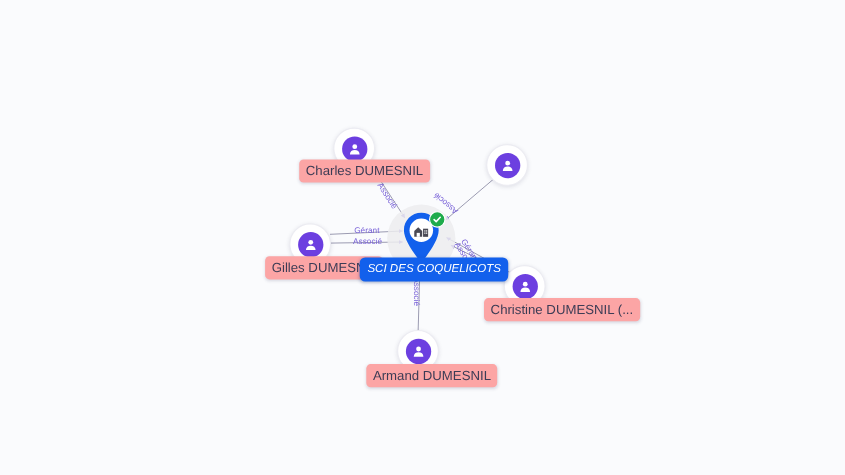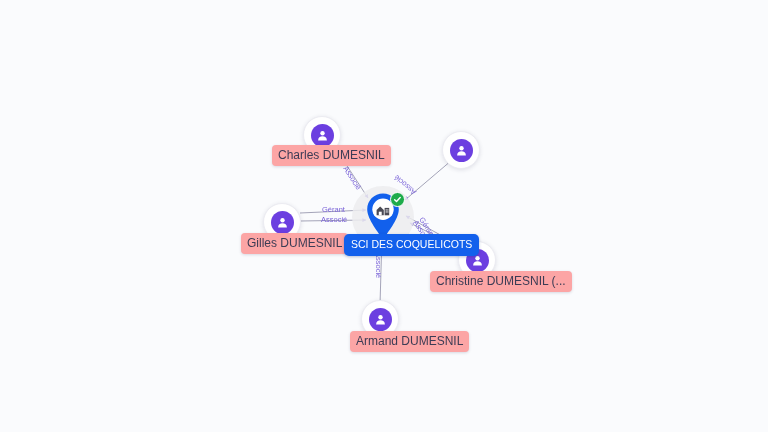--- a/index.html
+++ b/index.html
@@ -197,31 +197,31 @@
   <div class="node-label" style="left:241px; top:233px;">Gilles DUMESNIL</div>
 
   <div class="person-node" style="left:458px; top:241px;">
     <div class="person-disc">
       <svg width="13" height="13" viewBox="0 0 16 16">
         <circle cx="8" cy="5.3" r="2.7" fill="#ffffff"></circle>
         <path d="M2.6,14 C2.6,10.6 5.0,9.0 8,9.0 C11,9.0 13.4,10.6 13.4,14 Z" fill="#ffffff"></path>
       </svg>
     </div>
   </div>
-  <div class="node-label" style="left:430px; top:271px;">Christine DUMESNIL (...</div>
+  <div class="node-label" style="left:440px; top:271px;">Christine DUMESNIL (...</div>
 
   <div class="person-node" style="left:361px; top:300px;">
     <div class="person-disc">
       <svg width="13" height="13" viewBox="0 0 16 16">
         <circle cx="8" cy="5.3" r="2.7" fill="#ffffff"></circle>
         <path d="M2.6,14 C2.6,10.6 5.0,9.0 8,9.0 C11,9.0 13.4,10.6 13.4,14 Z" fill="#ffffff"></path>
       </svg>
     </div>
   </div>
-  <div class="node-label" style="left:350px; top:331px;">Armand DUMESNIL</div>
+  <div class="node-label" style="left:333px; top:331px;">Armand DUMESNIL</div>
 
   <div class="company-node" style="left:352px; top:186px;">
     <div class="company-halo"></div>
     <div class="pin-wrap">
       <svg width="38" height="50" viewBox="0 0 38 50">
         <path d="M19,1.5 C10.2,1.5 3.2,8.5 3.2,17.3 C3.2,27.5 15.2,41.5 19,47.5
                  C22.8,41.5 34.8,27.5 34.8,17.3 C34.8,8.5 27.8,1.5 19,1.5 Z" fill="#1260ec"></path>
         <circle cx="19" cy="17.3" r="10.7" fill="#ffffff"></circle>
         <g transform="translate(12.2,11.3)">
           <path d="M0.4,6.6 L4.0,3.3 L7.6,6.6 L7.6,12.0 L0.4,12.0 Z" fill="#4a4a55"></path>
@@ -233,15 +233,15 @@
           <rect x="2.6" y="8.4" width="2.9" height="3.6" fill="#ffffff"></rect>
         </g>
       </svg>
     </div>
     <div class="check-badge">
       <svg width="9" height="9" viewBox="0 0 12 12">
         <path d="M2.2,6.2 L4.7,8.6 L9.6,3.4" stroke="#ffffff" stroke-width="1.9" fill="none" stroke-linecap="round" stroke-linejoin="round"></path>
       </svg>
     </div>
   </div>
-  <div class="company-label" style="left:344px; top:234px;">SCI DES COQUELICOTS</div>
+  <div class="company-label" style="left:327px; top:234px;font-style:italic;">SCI DES COQUELICOTS</div>
 
 </div>
 
 </body></html>

